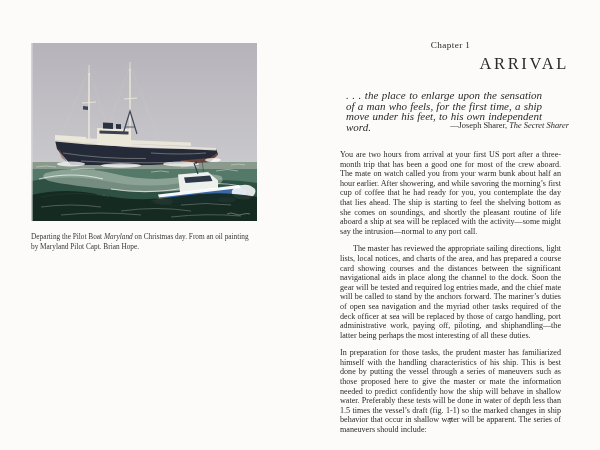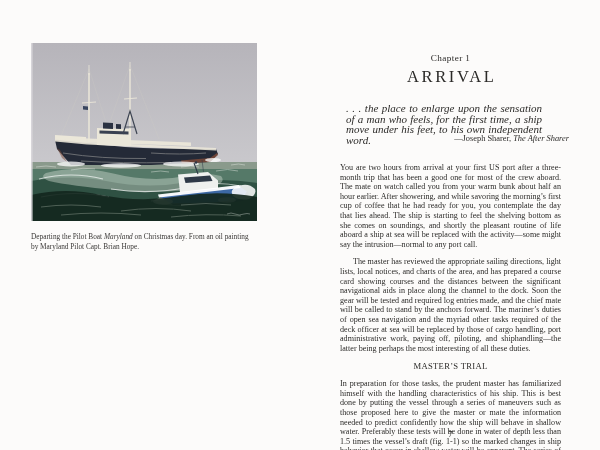--- a/index.html
+++ b/index.html
@@ -19,28 +19,28 @@
   .painting-caption {
     margin-top: 11px;
     width: 224px;
     font-size: 7.3px;
     line-height: 10.2px;
     color: #3a3836;
     text-align: left;
   }
 
   
-  .page-right { position: absolute; left: 332px; top: 13px; width: 237px; height: 328px; }
+  .page-right { position: absolute; left: 332px; top: 0; width: 237px; height: 328px; }
   .chapter-label {
     position: absolute; top: 40px; left: 0; right: 0;
     text-align: center; font-size: 9.2px; letter-spacing: 0.4px;
   }
   .chapter-title {
     position: absolute; top: 54px; left: 0; right: 0; margin: 0;
-    text-align: center; font-size: 16.5px; font-weight: normal;
+    text-align: right; font-size: 16.5px; font-weight: normal;
     letter-spacing: 2.6px; text-indent: 2.6px;
   }
   .epigraph {
     position: absolute; top: 88px; left: 12px; right: 25px; margin: 2px;
     font-size: 11px; line-height: 10.6px; font-style: italic;
     text-align: justify;
   }
   .attribution {
     position: absolute; top: 121px; left: 0; right: 0; margin: 0;
     text-align: right; font-size: 8.4px;
@@ -179,24 +179,23 @@
 
       <figcaption class="painting-caption"><span>Departing the Pilot Boat </span><i>Maryland</i><span> on Christmas day. From an oil painting by Maryland Pilot Capt. Brian Hope.</span></figcaption>
     </figure>
   </div>
 
   <div class="page-right">
     <div class="chapter-label">Chapter 1</div>
     <h1 class="chapter-title">ARRIVAL</h1>
 
     <blockquote class="epigraph">. . . the place to enlarge upon the sensation of a man who feels, for the first time, a ship move under his feet, to his own independent word.</blockquote>
-    <p class="attribution"><span>—Joseph Sharer,</span> <i>The After Sharer</i></p>
+    <p class="attribution"><span>—Joseph Sharer,</span> <i>The Secret Sharer</i></p>
 
     <div class="body-block">
       <p class="body-para">You are two hours from arrival at your first US port after a three-month trip that has been a good one for most of the crew aboard. The mate on watch called you from your warm bunk about half an hour earlier. After showering, and while savoring the morning’s first cup of coffee that he had ready for you, you contemplate the day that lies ahead. The ship is starting to feel the shelving bottom as she comes on soundings, and shortly the pleasant routine of life aboard a ship at sea will be replaced with the activity—some might say the intrusion—normal to any port call.</p>
       <p class="body-para indent">The master has reviewed the appropriate sailing directions, light lists, local notices, and charts of the area, and has prepared a course card showing courses and the distances between the significant navigational aids in place along the channel to the dock. Soon the gear will be tested and required log entries made, and the chief mate will be called to stand by the anchors forward. The mariner’s duties of open sea navigation and the myriad other tasks required of the deck officer at sea will be replaced by those of cargo handling, port administrative work, paying off, piloting, and shiphandling—the latter being perhaps the most interesting of all these duties.</p>
-      <h2 class="section-heading">MASTER’S TRIAL</h2>
       <p class="body-para">In preparation for those tasks, the prudent master has familiarized himself with the handling characteristics of his ship. This is best done by putting the vessel through a series of maneuvers such as those proposed here to give the master or mate the information needed to predict confidently how the ship will behave in shallow water. Preferably these tests will be done in water of depth less than 1.5 times the vessel’s draft (fig. 1-1) so the marked changes in ship behavior that occur in shallow water will be apparent. The series of maneuvers should include:</p>
     </div>
 
     <div class="page-number">7</div>
   </div>
 </div>
 
 </body></html>

